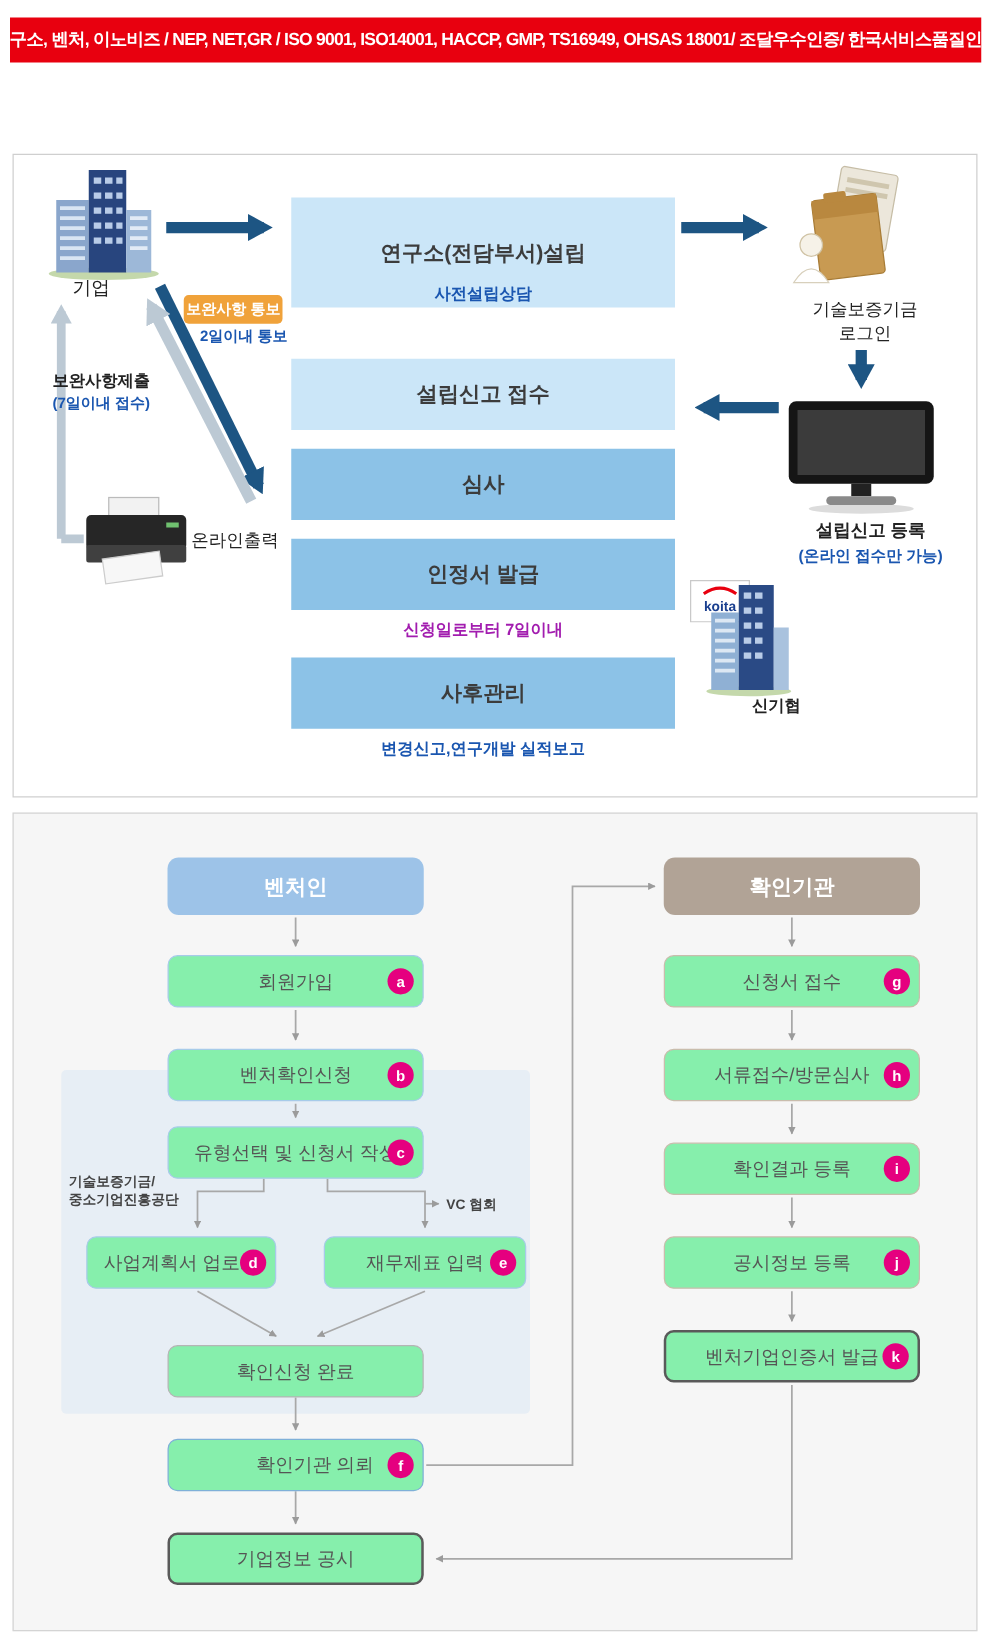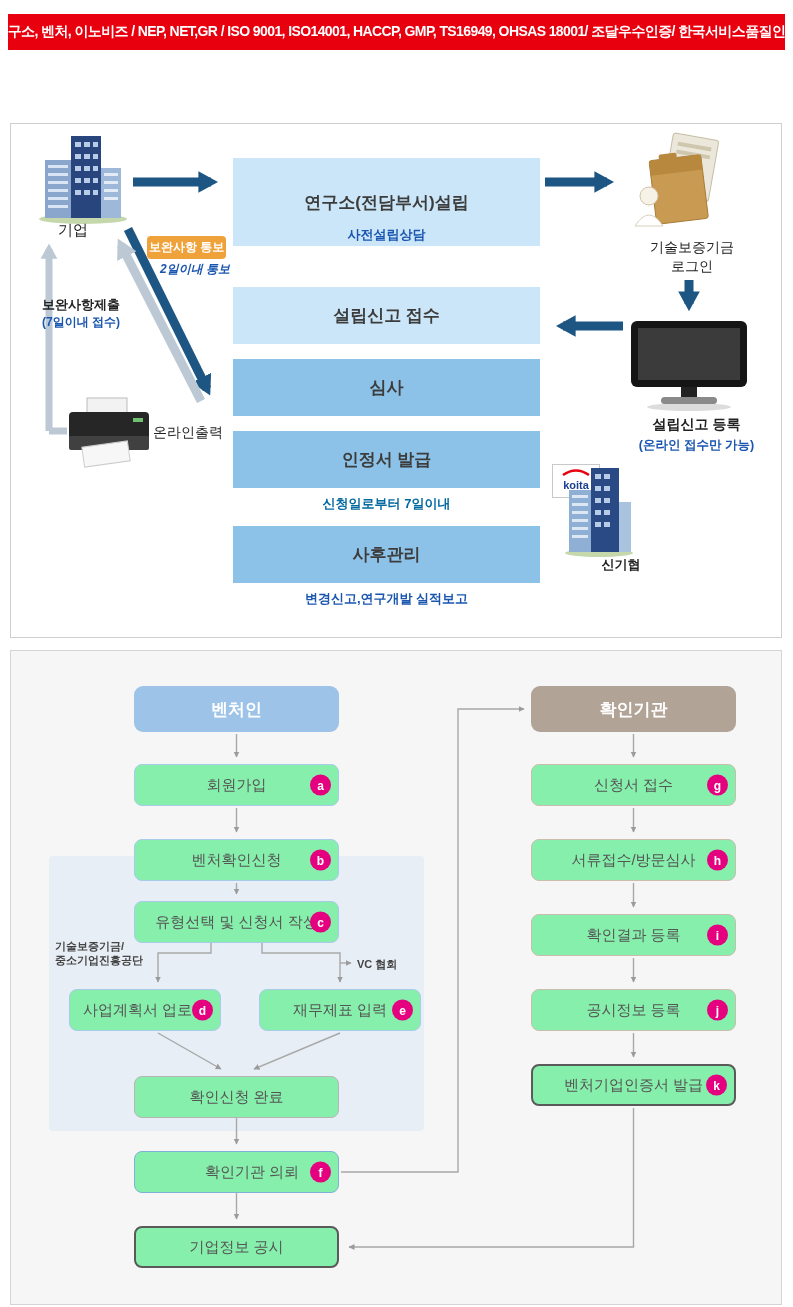--- a/index.html
+++ b/index.html
@@ -27,29 +27,29 @@
     display:flex; align-items:center; justify-content:center;
     font-size:17px; font-weight:bold; color:#3c3c3c;
   }
   .pbox.light { background:#cbe6f8; }
   .pbox.mid   { background:#8cc2e7; }
   .pcaption {
     position:absolute; left:222px; width:307px; text-align:center;
     font-size:13px; font-weight:bold;
   }
   .blue-text { color:#1a56b0; }
-  .red-text  { color:#0369a1; }
+  .red-text  { color:#a21caf; }
   .icon { position:absolute; }
   .plabel { position:absolute; color:#222; }
   .notice-badge {
     position:absolute; left:136px; top:112px;
     background:#f0a23a; color:#fff; font-size:12px; font-weight:bold;
     padding:3px 2px; border-radius:4px;
   }
-  .notice-sub { position:absolute; left:134px; top:137px; width:100px; text-align:center; font-size:12px; font-weight:bold;font-style:italic; }
+  .notice-sub { position:absolute; left:134px; top:137px; width:100px; text-align:center; font-size:12px; font-weight:bold; }
   .supp { position:absolute; left:10px; top:172px; width:120px; text-align:center; }
   .supp .l1 { font-size:13px; font-weight:bold; color:#222; }
   .supp .l2 { font-size:12px; font-weight:bold; }
 
   
   .panel2 {
     position:absolute; left:10px; top:650px; width:772px; height:655px;
     border:1px solid #d4d4d4; background:#f6f6f6; overflow:hidden;
   }
   .subpanel {

